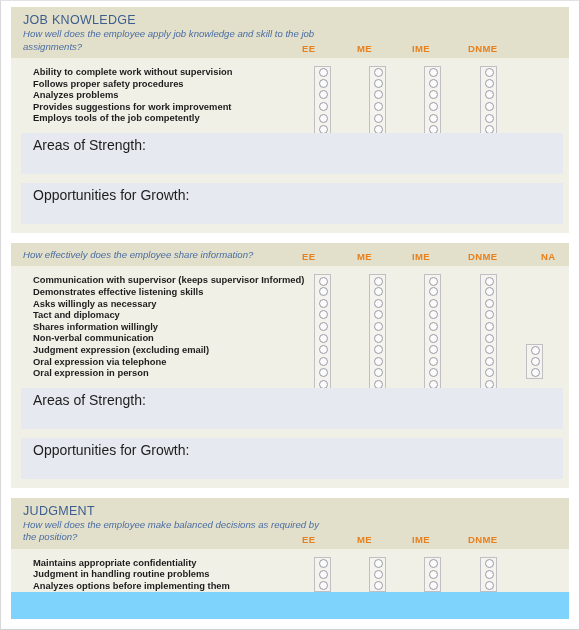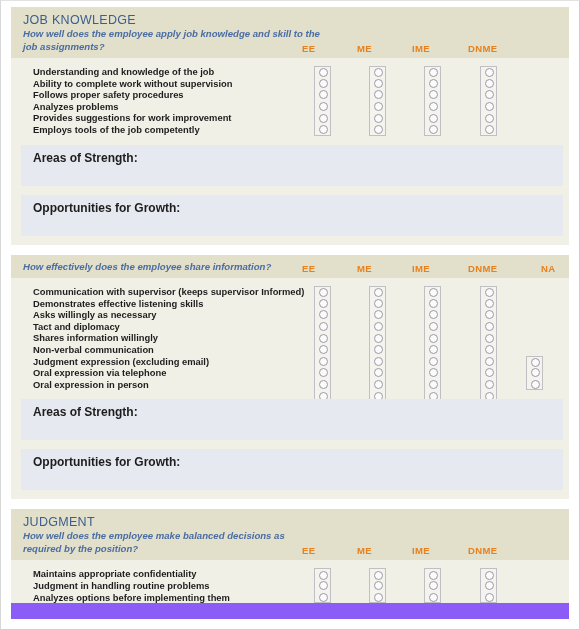--- a/index.html
+++ b/index.html
@@ -23,21 +23,21 @@
     border-right: 1px solid #cfcfcf;
     border-top: 1px solid #e2e2e2;
     border-bottom: 1px solid #d0d0d0;
   }
   #sheet {
     position: absolute;
     left: 10px;
     top: 6px;
     width: 558px;
     height: 612px;
-    background: #8b5cf6;
+    background: #7dd3fc;
     overflow: hidden;
   }
 
   .section {
     position: relative;
     width: 558px;
     background: #f1f0e7;
   }
   .sec-head {
     background: #e2dfca;
@@ -50,21 +50,21 @@
     letter-spacing: .3px;
     line-height: 15px;
     font-weight: 400;
   }
   .sec-sub {
     color: #4a6da3;
     font-size: 9.6px;
     font-style: italic;
     line-height: 12.5px;
     max-width: 300px;
-    font-weight: 700;
+    font-weight: 400;
   }
   .col-heads {
     position: absolute;
     left: 0; right: 0;
     bottom: 3px;
     height: 12px;
   }
   .col-head {
     position: absolute;
     color: #e8801d;
@@ -127,22 +127,22 @@
   .field-label-onfield {
     position: relative;
     background: #e6e9ef;
     margin: 0 6px 0 10px;
     height: 21px;
     padding-top: 3px;
     box-sizing: border-box;
   }
   .field-label-onfield span {
     margin-left: 12px;
-    font-size: 12px;
-    font-weight: bold;
+    font-size: 14px;
+    font-weight: normal;
     color: #1d1d1d;
     line-height: 12px;
   }
   .gap { height: 9px; background: #f1f0e7; }
   .sec-gap { height: 10px; background: #ffffff; }
   .pad-b { height: 9px; background: #f1f0e7; }
 </style>
 </head>
 <body>
 
@@ -154,21 +154,20 @@
           <div class="sec-sub">How well does the employee apply job knowledge and skill to the job assignments?</div>
           <div class="col-heads">
             <div class="col-head" style="left: 291px;">EE</div>
             <div class="col-head" style="left: 346px;">ME</div>
             <div class="col-head" style="left: 401px;">IME</div>
             <div class="col-head" style="left: 457px;">DNME</div>
           </div>
         </div>
         <div class="sec-body">
           <div class="items">
-            <div class="item">Understanding and knowledge of the job</div>
             <div class="item">Ability to complete work without supervision</div>
             <div class="item">Follows proper safety procedures</div>
             <div class="item">Analyzes problems</div>
             <div class="item">Provides suggestions for work improvement</div>
             <div class="item">Employs tools of the job competently</div>
           </div>
           <div class="radio-col" style="left: 303px; top: 8px;">
             <div class="radio-box"></div>
             <div class="radio-box"></div>
             <div class="radio-box"></div>

